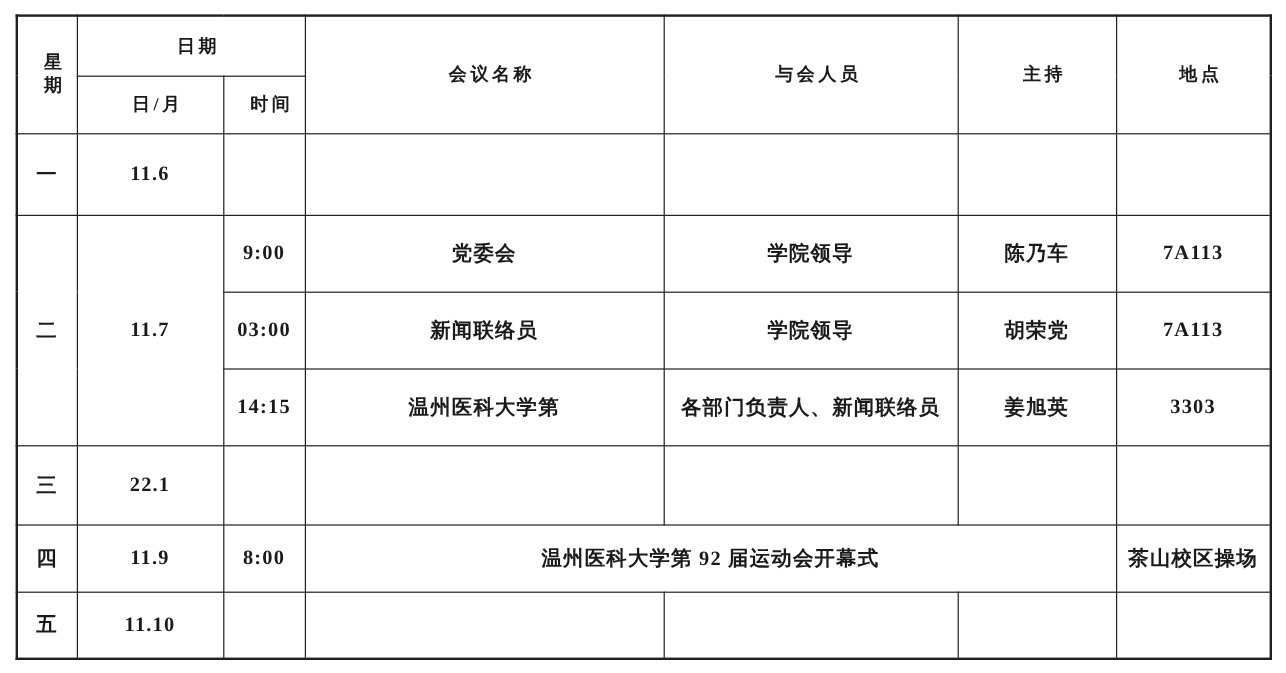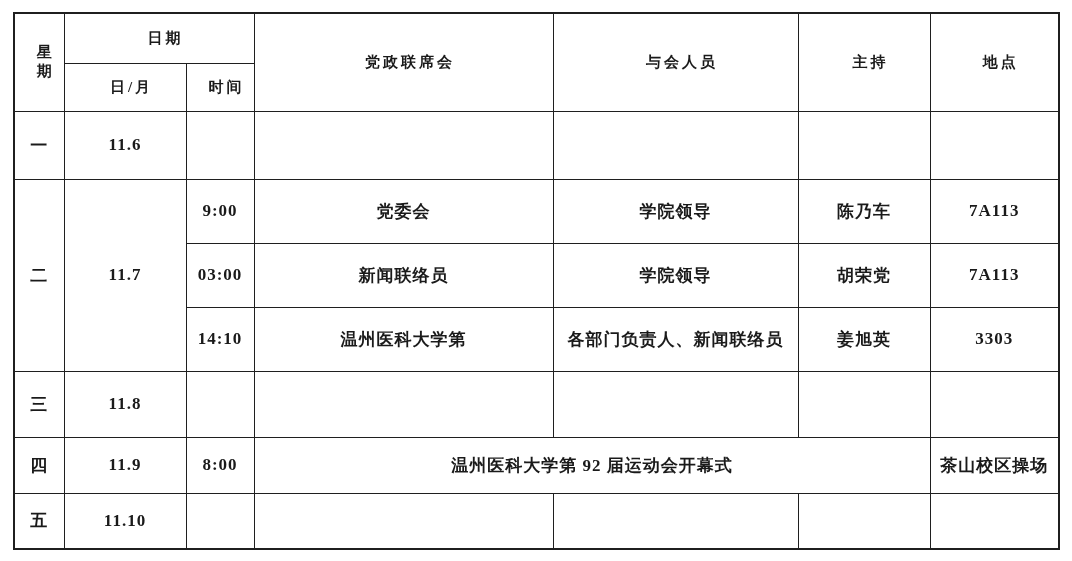--- a/index.html
+++ b/index.html
@@ -75,21 +75,21 @@
       <col style="width:68px">
       <col style="width:299px">
       <col style="width:245px">
       <col style="width:132px">
       <col style="width:129px">
     </colgroup>
     <tbody>
       <tr class="h1">
         <th rowspan="2">星期</th>
         <th colspan="2">日期</th>
-        <th rowspan="2">党政联席会</th>
+        <th rowspan="2">会议名称</th>
         <th rowspan="2">与会人员</th>
         <th rowspan="2">主持</th>
         <th rowspan="2">地点</th>
       </tr>
       <tr class="h2">
         <th>日/月</th>
         <th>时间</th>
       </tr>
 
       <tr class="r-mon">
@@ -112,30 +112,30 @@
         <td class="num-cell">7A113</td>
       </tr>
       <tr class="r-tue2">
         <td class="num-cell">03:00</td>
         <td>新闻联络员</td>
         <td>学院领导</td>
         <td>胡荣党</td>
         <td class="num-cell">7A113</td>
       </tr>
       <tr class="r-tue3">
-        <td class="num-cell">14:10</td>
+        <td class="num-cell">14:15</td>
         <td>温州医科大学第</td>
         <td class="tight">各部门负责人、新闻联络员</td>
         <td>姜旭英</td>
         <td class="num-cell">3303</td>
       </tr>
 
       <tr class="r-wed">
         <td class="weekday-cell">三</td>
-        <td class="num-cell">11.8</td>
+        <td class="num-cell">22.1</td>
         <td></td>
         <td></td>
         <td></td>
         <td></td>
         <td></td>
       </tr>
 
       <tr class="r-thu">
         <td class="weekday-cell">四</td>
         <td class="num-cell">11.9</td>

